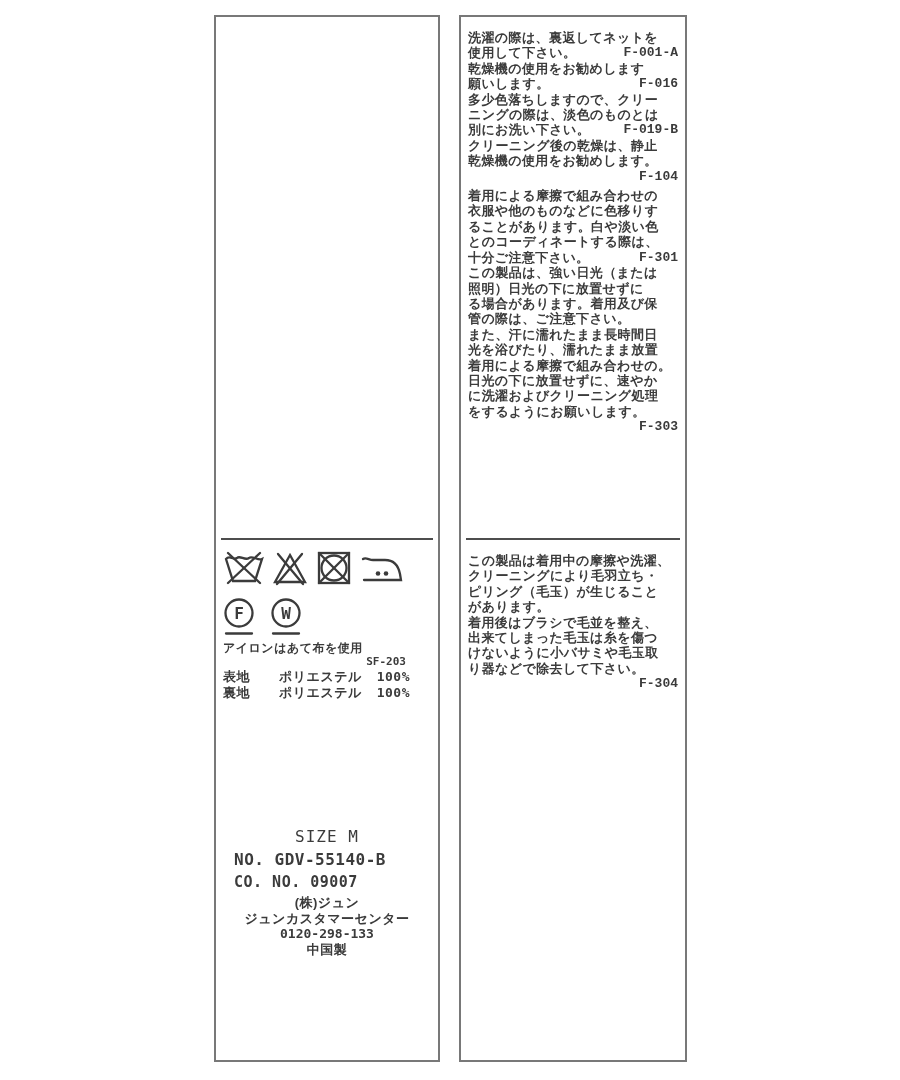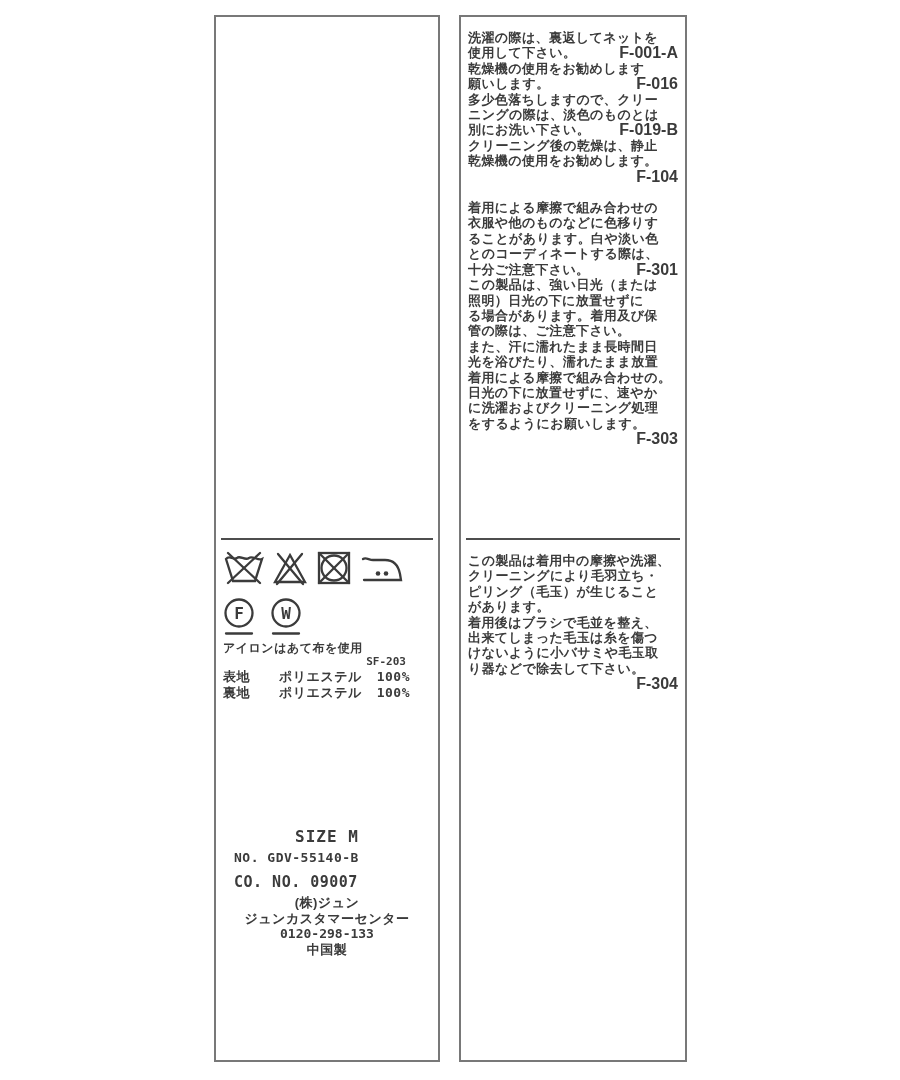--- a/index.html
+++ b/index.html
@@ -25,34 +25,34 @@
     left:5px; right:5px;
     top:521px;
     height:2px;
     background:#4d4d4d;
   }
 
   
   .rp-block { position:absolute; left:7px; right:7px; }
   .rp-top    { top:13px; }
   .rp-bottom { top:536px; }
-  .para + .para { margin-top:16px; }
+  .para + .para { margin-top:4px; }
   .line {
     display:flex;
     justify-content:space-between;
     align-items:flex-start;
     font-size:13px;
     line-height:15.4px;
     font-weight:700;
     letter-spacing:0.4px;
     white-space:nowrap;
   }
   .line .code {
-    font-family:Liberation Sans, sans-serif;
-    font-size:16px;
+    font-family:Liberation Mono, monospace;
+    font-size:13px;
     letter-spacing:0;
     margin-left:auto;
   }
 
   
   .symbols-row {
     position:absolute;
     top:533px; left:6px;
     display:flex;
     align-items:flex-end;
@@ -102,27 +102,27 @@
     margin-left:auto;
     font-family:"DejaVu Sans Mono","Liberation Mono",monospace;
     font-size:13px;
   }
   .mono { font-family:"DejaVu Sans Mono","Liberation Mono",monospace; }
   .size-label {
     position:absolute;
     top:810px; left:0; right:0;
     text-align:center;
     font-size:16px;
-    font-weight:700;
+    font-weight:400;
     letter-spacing:1px;
   }
   .item-no {
     position:absolute;
     top:833px; left:18px;
-    font-size:13px;
+    font-size:16px;
     font-weight:700;
     letter-spacing:0.5px;
   }
   .co-no {
     position:absolute;
     top:856px; left:18px;
     font-size:15px;
     font-weight:700;
     letter-spacing:0.5px;
   }

